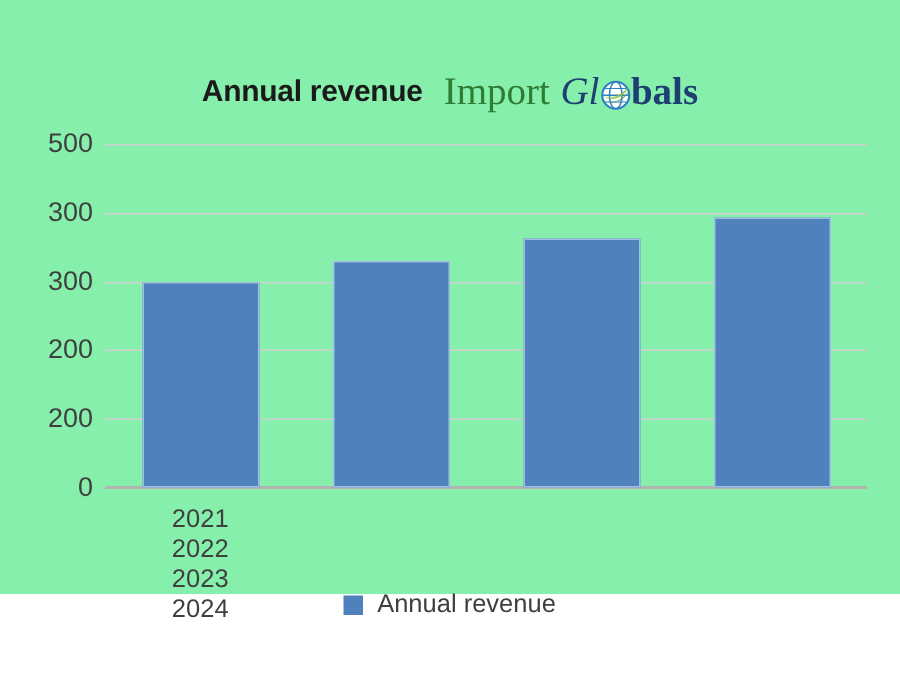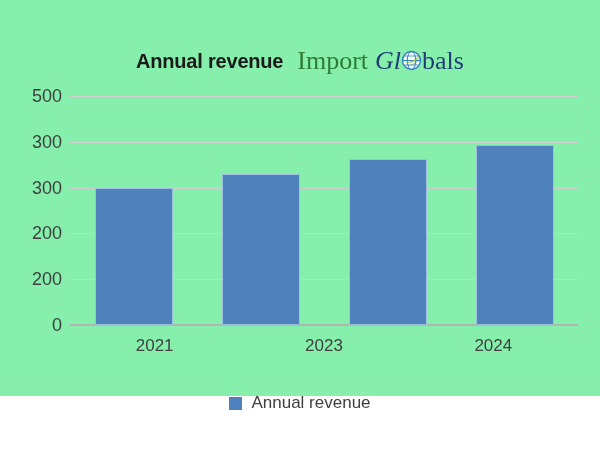--- a/index.html
+++ b/index.html
@@ -39,21 +39,21 @@
   }
   .chart-title {
     font-family: "Liberation Sans", sans-serif;
     font-size: 20px;
     font-weight: bold;
     color: #1a1a1a;
     letter-spacing: -0.2px;
   }
   .logo {
     display: flex;
-    align-items: flex-start;
+    align-items: center;
     font-family: "Liberation Serif", serif;
     font-size: 26px;
     line-height: 1;
     white-space: nowrap;
   }
   .logo-import {
     color: #2e7d32;
     margin-right: 7px;
   }
   .logo-globals-pre,
@@ -140,20 +140,21 @@
   
   .x-labels {
     position: absolute;
     left: 70px;
     top: 336px;
     width: 508px;
     height: 30px;
     display: flex;
     justify-content: space-around;
     align-items: flex-start;
+    flex-direction: column;
   }
   .x-label {
     width: 127px;
     text-align: center;
     font-size: 17px;
     color: #3f3f3f;
     font-family: "Liberation Sans", sans-serif;
   }
 
   
@@ -194,21 +195,21 @@
         <svg width="21" height="21" viewBox="0 0 21 21" aria-hidden="true">
           <circle cx="10.5" cy="10.5" r="9" fill="#ffffff" stroke="#2f7fc1" stroke-width="1.4"></circle>
           <ellipse cx="10.5" cy="10.5" rx="4.2" ry="9" fill="none" stroke="#2f7fc1" stroke-width="1"></ellipse>
           <line x1="1.5" y1="10.5" x2="19.5" y2="10.5" stroke="#2f7fc1" stroke-width="1"></line>
           <line x1="3" y1="6" x2="18" y2="6" stroke="#2f7fc1" stroke-width="0.8"></line>
           <line x1="3" y1="15" x2="18" y2="15" stroke="#2f7fc1" stroke-width="0.8"></line>
           <path d="M1 14 C6 17.5, 15 15, 20.5 5.5 C17 14, 8 18.5, 1 14 Z" fill="#4ca64c"></path>
           <path d="M2 11 C7 13.5, 14 11, 19.5 4 C16.5 12, 8.5 15.5, 2 11 Z" fill="#8cc63f" opacity="0.85"></path>
         </svg>
       </span>
-        <span class="logo-globals-post" style="color: rgb(31, 63, 115);">bals</span>
+        <span class="logo-globals-post" style="color: rgb(31, 63, 115); font-weight: bold;">bals</span>
     </span>
   </div>
 
   <div class="y-labels">
     <span class="y-label" style="top:0%">500</span>
     <span class="y-label" style="top:20%">300</span>
     <span class="y-label" style="top:40%">300</span>
     <span class="y-label" style="top:60%">200</span>
     <span class="y-label" style="top:80%">200</span>
     <span class="y-label" style="top:100%">0</span>
@@ -233,20 +234,21 @@
     <div class="bar-slot">
       <div class="bar" style="height: 72.4%; background: rgb(79, 129, 189);"></div>
     </div>
     <div class="bar-slot">
       <div class="bar" style="height: 78.6%; background: rgb(79, 129, 189);"></div>
     </div>
   </div>
 
   <div class="x-labels">
     <span class="x-label">2021</span>
+    <span class="x-label">2022</span>
     <span class="x-label">2023</span>
     <span class="x-label">2024</span>
   </div>
 
   <div class="legend">
     <span class="legend-swatch" style="background: rgb(79, 129, 189);"></span>
     <span class="legend-label">Annual revenue</span>
   </div>
 
 </div>

